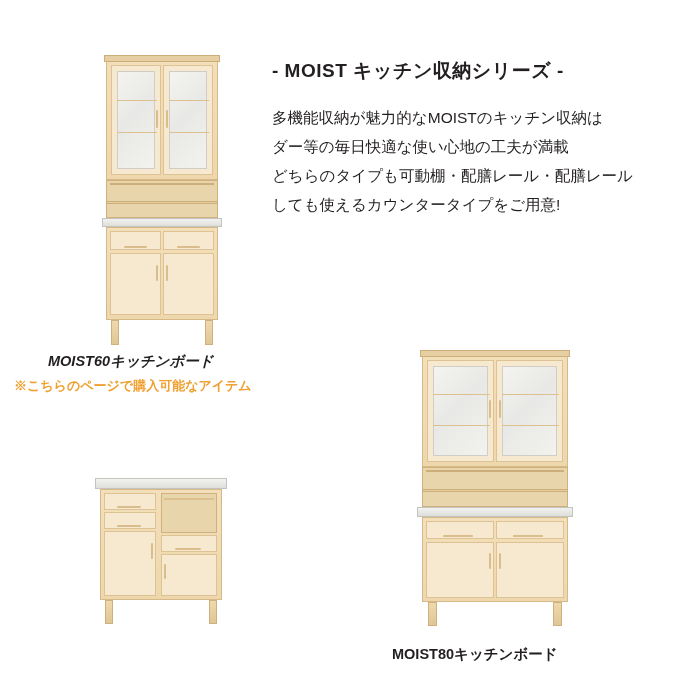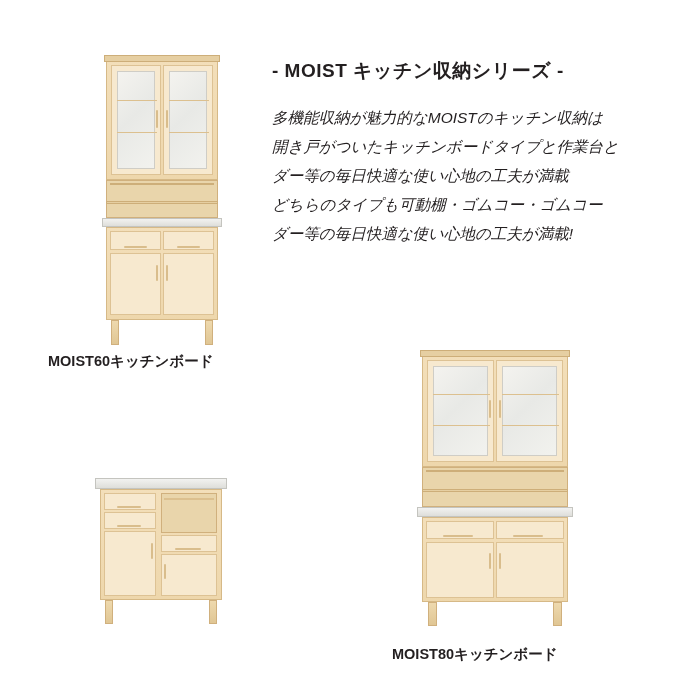--- a/index.html
+++ b/index.html
@@ -35,39 +35,38 @@
     position: absolute;
     left: 272px;
     top: 103px;
     width: 412px;
     font-size: 15.5px;
     line-height: 29px;
     color: #231f20;
   }
   .body-copy div {
     white-space: nowrap;
-    font-style: italic;
   }
 
   
   .caption {
     position: absolute;
     font-size: 14.5px;
     font-weight: bold;
     color: #231f20;
     white-space: nowrap;
   }
   .caption-note {
     position: absolute;
     font-size: 13px;
     font-weight: bold;
     color: #f0a030;
     white-space: nowrap;
   }
-  #cap-60 { left: 48px; top: 352px; }
+  #cap-60 { left: 48px; top: 352px; font-style: italic; }
   #cap-60-note { left: 14px; top: 377px; }
   #cap-80counter { left: 40px; top: 645px; }
   #cap-80board { left: 392px; top: 645px; text-align: right; }
 
   
   .furn { position: absolute; }
 
   .wood {
     background: linear-gradient(180deg, #f3dfba 0%, #eed7ac 100%);
     border: 1px solid #d6b987;
@@ -113,24 +112,23 @@
 </style>
 </head>
 <body>
 
 <div class="page">
 
   <div class="headline">- MOIST キッチン収納シリーズ -</div>
 
   <div class="body-copy">
     <div>多機能収納が魅力的なMOISTのキッチン収納は</div>
-    <div>開き戸がついたキッチンボードタイプと作業台と</div>
     <div>ダー等の毎日快適な使い心地の工夫が満載</div>
-    <div>どちらのタイプも可動棚・ゴムコー・ゴムコー</div>
-    <div>ダー等の毎日快適な使い心地の工夫が満載!</div>
+    <div>どちらのタイプも可動棚・配膳レール・配膳レール</div>
+    <div>しても使えるカウンタータイプをご用意!</div>
   </div>
 
   <div class="furn" style="left:100px; top:55px; width:126px; height:290px;">
 
     <div class="wood" style="position:absolute; left:6px; top:0px; width:112px; height:125px;"></div>
 
     <div class="wood-dark" style="position:absolute; left:4px; top:0px; width:116px; height:7px;"></div>
 
     <div class="wood-light" style="position:absolute; left:11px; top:10px; width:50px; height:110px;">
       <div class="glass" style="position:absolute; left:5px; top:5px; right:5px; bottom:5px;"></div>
@@ -163,20 +161,21 @@
     <div class="wood-light" style="position:absolute; left:10px; top:198px; width:51px; height:62px;"></div>
     <div class="wood-light" style="position:absolute; left:63px; top:198px; width:51px; height:62px;"></div>
     <div class="handle" style="position:absolute; left:56px; top:210px; width:2px; height:16px;"></div>
     <div class="handle" style="position:absolute; left:66px; top:210px; width:2px; height:16px;"></div>
 
     <div class="leg" style="position:absolute; left:11px; top:265px; width:8px; height:25px;"></div>
     <div class="leg" style="position:absolute; left:105px; top:265px; width:8px; height:25px;"></div>
   </div>
 
   <div class="caption" id="cap-60">MOIST60キッチンボード</div>
+  <div class="caption-note" id="cap-60-note">※こちらのページで購入可能なアイテム</div>
 
   <div class="furn" style="left:95px; top:478px; width:132px; height:148px;">
 
     <div class="top-steel" style="position:absolute; left:0px; top:0px; width:132px; height:11px;"></div>
 
     <div class="wood" style="position:absolute; left:5px; top:11px; width:122px; height:111px;"></div>
 
     <div class="wood-light" style="position:absolute; left:9px; top:15px; width:52px; height:17px;"></div>
     <div class="handle" style="position:absolute; left:22px; top:28px; width:24px; height:2px;"></div>
 

